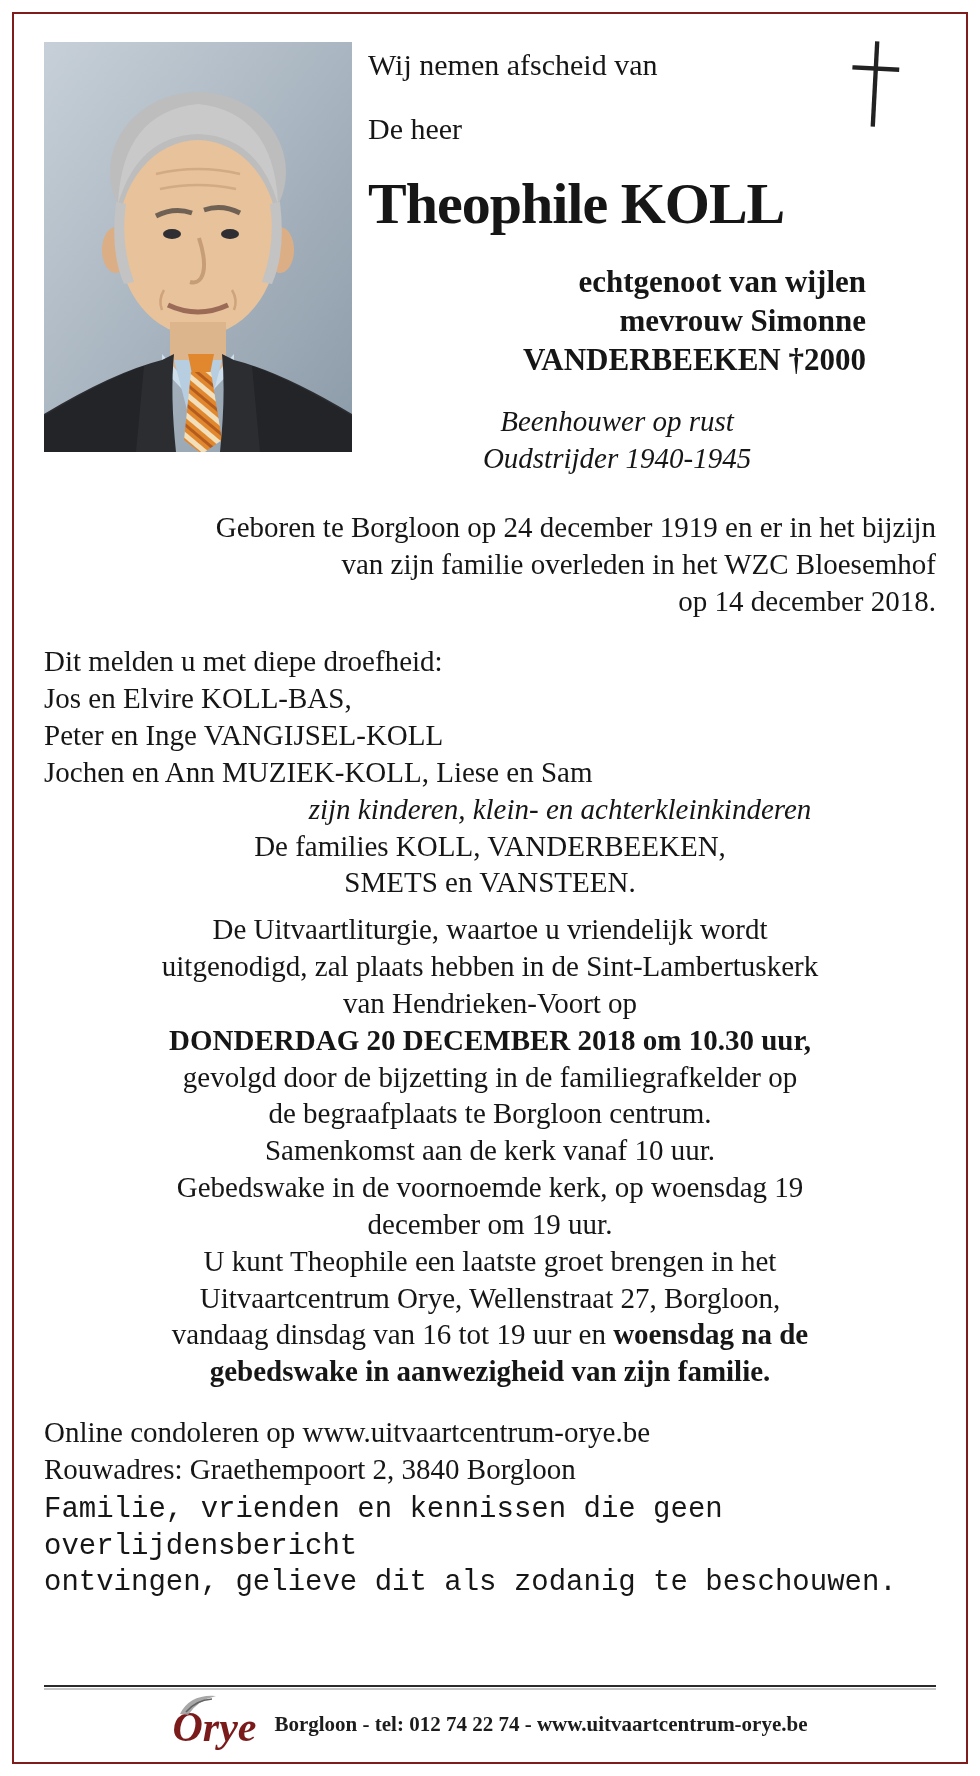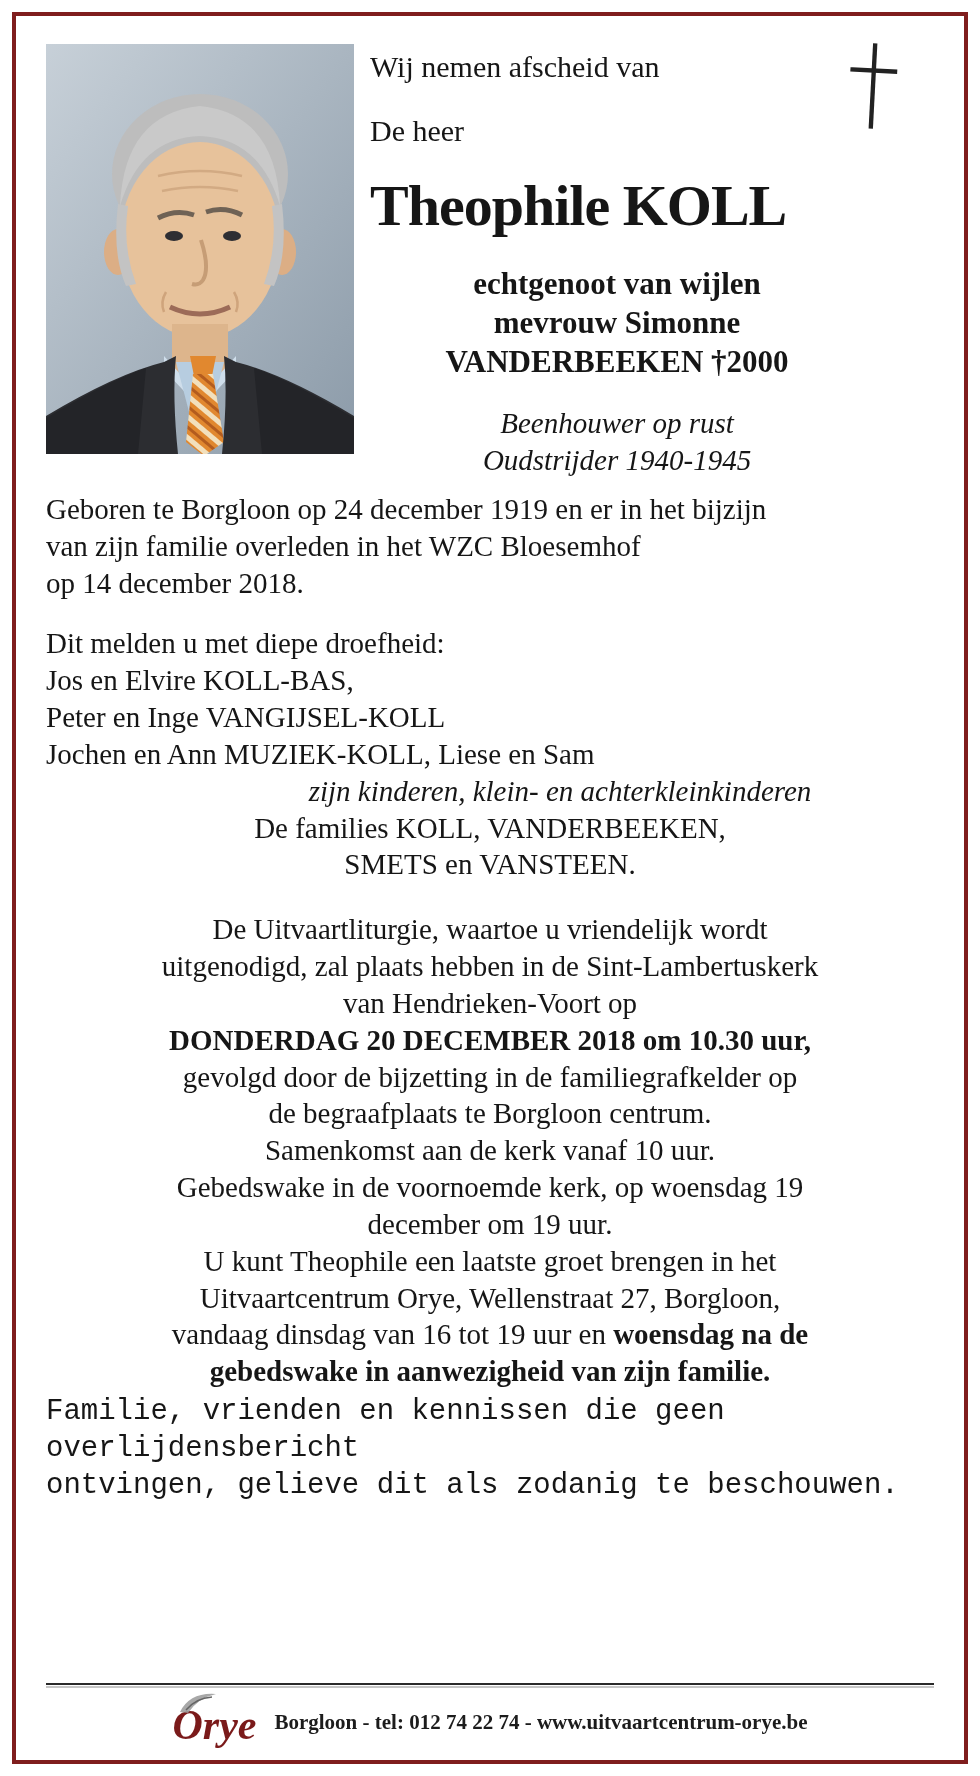--- a/index.html
+++ b/index.html
@@ -3,49 +3,49 @@
 <meta charset="utf-8">
 <style>
   html,body{margin:0;padding:0;}
   body{
     width:980px;height:1776px;position:relative;background:#ffffff;
     font-family:"Liberation Serif","DejaVu Serif",serif;color:#161616;
     overflow:hidden;
   }
   .card{
     position:absolute;top:12px;left:12px;right:12px;bottom:12px;
-    border:4px solid #7f1d1d;box-sizing:border-box;
+    border:2px solid #7f1d1d;box-sizing:border-box;
     padding:28px 30px 0 30px;
     display:flex;flex-direction:column;
     font-size:29px;line-height:1.27;
     overflow:hidden;
   }
   .pre{white-space:pre-line;}
   .b{font-weight:bold;}
 
   .header-row{display:flex;align-items:flex-start;}
   .photo-wrap{width:308px;height:410px;flex:0 0 auto;}
   .photo-wrap svg{display:block;width:100%;height:100%;}
   .header-text{flex:1;padding-left:16px;position:relative;}
   .cross{position:absolute;top:-4px;right:32px;width:58px;height:92px;}
   .cross svg{width:100%;height:100%;display:block;}
 
   .farewell{font-size:30px;margin-top:4px;}
   .salutation{font-size:30px;margin-top:26px;}
   .name{font-size:58px;font-weight:bold;line-height:1.05;margin-top:26px;letter-spacing:-1px;}
-  .spouse{font-weight:bold;font-size:31px;line-height:1.25;text-align:center;margin-top:28px;padding-right:70px;}
+  .spouse{font-weight:bold;font-size:31px;line-height:1.25;text-align:right;margin-top:28px;padding-right:70px;}
   .titles-right{font-style:italic;text-align:center;margin-top:24px;padding-right:70px;}
   .titles-full{font-style:italic;text-align:center;margin-top:0;}
 
-  .birth{text-align:left;margin-top:12px;}
+  .birth{text-align:right;margin-top:32px;}
   .family{margin-top:24px;}
   .children-note{font-style:italic;text-align:center;padding-left:140px;}
   .families-center{text-align:center;}
 
-  .ceremony{margin-top:28px;text-align:center;}
+  .ceremony{margin-top:10px;text-align:center;}
   .condolence{margin-top:24px;}
   .closing{margin-top:4px;font-family:Liberation Mono, monospace;}
 
   .footer{margin-top:auto;}
   .rule{height:2px;background:#2a2a2a;}
   .rule2{height:2px;background:#c6c6c6;margin-top:1px;}
   .footer-inner{display:flex;align-items:center;justify-content:center;gap:18px;padding:10px 0 14px 0;}
   .logo{font-size:42px;font-style:italic;font-weight:bold;color:#7a1a1a;line-height:1;position:relative;padding-top:6px;}
   .logo-mark{position:absolute;top:-8px;left:4px;width:44px;height:26px;opacity:.85;}
   .footer-text{font-size:21px;font-weight:bold;color:#1c1c1c;}
@@ -158,20 +158,22 @@
 de begraafplaats te Borgloon centrum.
 Samenkomst aan de kerk vanaf 10 uur.
 Gebedswake in de voornoemde kerk, op woensdag 19
 december om 19 uur.
 U kunt Theophile een laatste groet brengen in het
 Uitvaartcentrum Orye, Wellenstraat 27, Borgloon,</div>
     <div><span>vandaag dinsdag van 16 tot 19 uur en </span><span class="b">woensdag na de</span></div>
     <div class="b">gebedswake in aanwezigheid van zijn familie.</div>
   </div>
 
+  <div class="condolence pre">Online condoleren op www.uitvaartcentrum-orye.be
+Rouwadres:  Graethempoort 2, 3840 Borgloon</div>
 
   <div class="closing pre">Familie, vrienden en kennissen die geen overlijdensbericht
 ontvingen, gelieve dit als zodanig te beschouwen.</div>
 
   <div class="footer">
     <div class="rule"></div>
     <div class="rule2"></div>
     <div class="footer-inner">
       <div class="logo">
         <svg class="logo-mark" viewBox="0 0 44 26">

